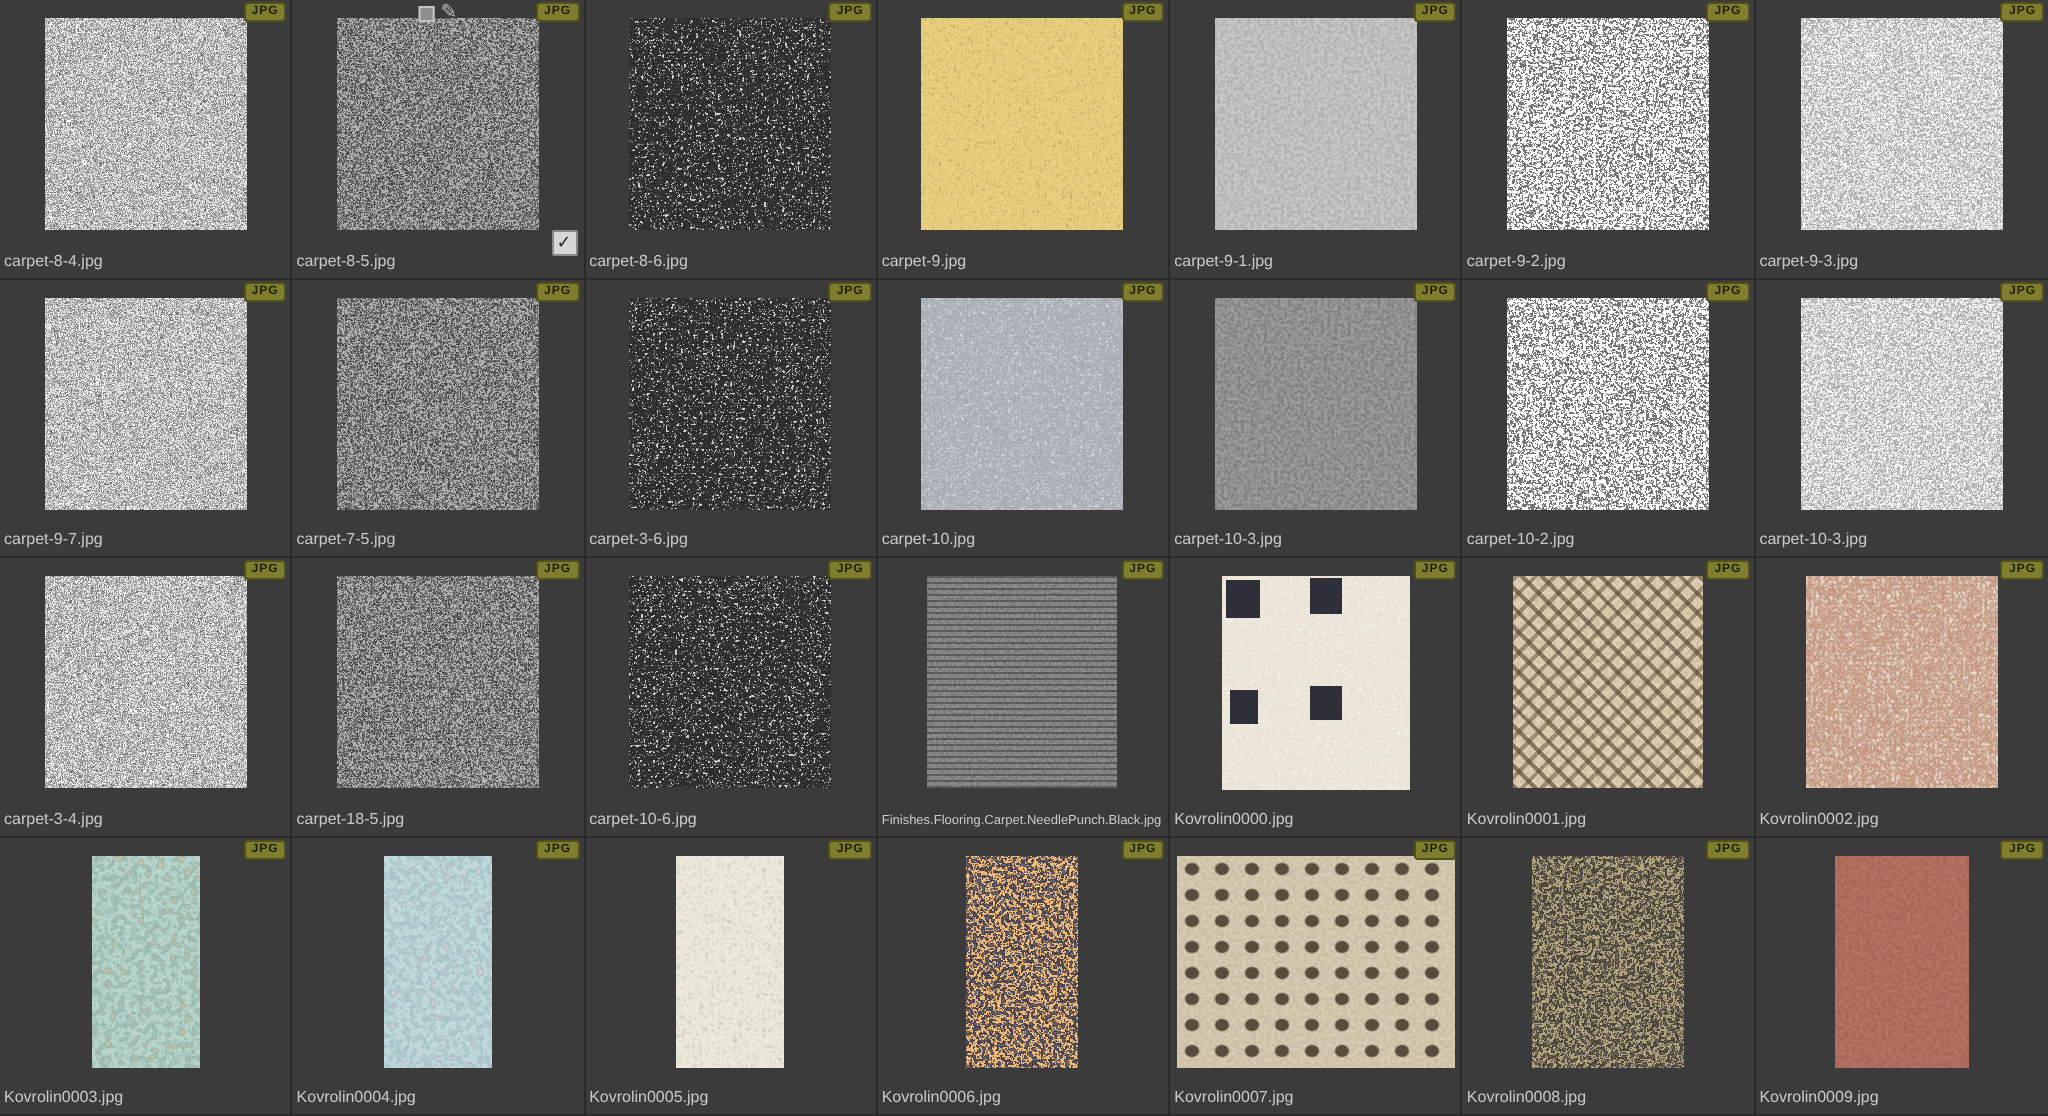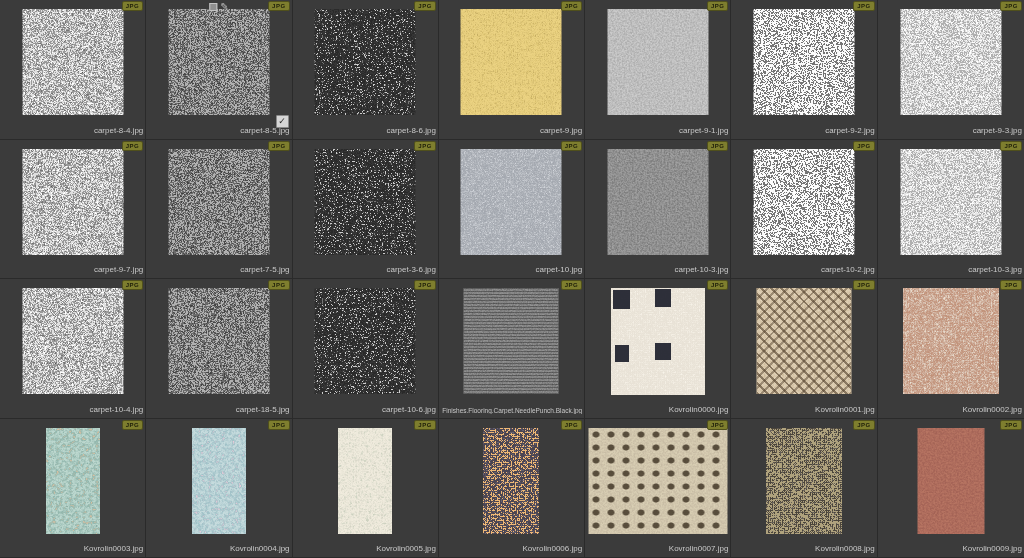--- a/index.html
+++ b/index.html
@@ -7,21 +7,21 @@
     position:relative;width:1024px;height:558px;overflow:hidden;
     background:#3b3b3b;font-family:"Liberation Sans",sans-serif;
   }
   .grid{display:grid;grid-template-columns:repeat(7,1fr);grid-auto-rows:139.5px;width:1024px;height:558px;}
   .cell{position:relative;box-sizing:border-box;border-right:1px solid #2a2a2a;border-bottom:1px solid #2a2a2a;}
   .cell:nth-child(7n){border-right:none;}
   .thumb{position:absolute;top:9px;left:50%;transform:translateX(-50%);overflow:hidden;}
   .thumb .ovl{position:absolute;left:0;top:0;right:0;bottom:0;pointer-events:none;}
   .thumb .sqr{position:absolute;pointer-events:none;opacity:.95;}
   .fname{
-    position:absolute;bottom:4px;left:2px;right:2px;text-align:right;
+    position:absolute;bottom:4px;left:2px;right:2px;text-align:left;
     font-size:8px;color:#c9c9c9;white-space:nowrap;overflow:hidden;
   }
   .badge{
     position:absolute;top:1px;right:2px;z-index:3;
     font-size:6px;font-weight:bold;letter-spacing:.5px;line-height:1;
     padding:1px 3px;background:#7e7e2e;color:#20200a;
     border:1px solid #50501c;border-radius:2px;
   }
   .status-icons{
     position:absolute;top:1px;left:50%;transform:translateX(-50%);
@@ -321,21 +321,21 @@
                 <feComponentTransfer>
                   <feFuncR type="discrete" tableValues="0.039 0.910 0.180 0.741 0.318 1.000 0.086 0.561"></feFuncR>
                   <feFuncG type="discrete" tableValues="0.039 0.910 0.180 0.741 0.318 1.000 0.086 0.561"></feFuncG>
                   <feFuncB type="discrete" tableValues="0.039 0.910 0.180 0.741 0.318 1.000 0.086 0.561"></feFuncB>
                   <feFuncA type="linear" slope="0" intercept="1"></feFuncA>
                 </feComponentTransfer>
               </filter>
             </defs>
             <rect x="0" y="0" width="101" height="106" fill="#515151" filter="url(#f14)"></rect>
           </svg></div>
-        <div class="fname">carpet-10-4.jpg</div>
+        <div class="fname">carpet-3-4.jpg</div>
       </div>
       <div class="cell">
         <div class="badge">JPG</div>
         <div class="thumb" style="width: 101px; height: 106px;"><svg width="101" height="106">
             <defs>
               <filter id="f15" x="0" y="0" width="100%" height="100%">
                 <feTurbulence type="fractalNoise" baseFrequency="0.7" numOctaves="2" seed="110"></feTurbulence>
                 <feColorMatrix type="saturate" values="0"></feColorMatrix>
                 <feComponentTransfer>
                   <feFuncR type="discrete" tableValues="0.047 0.286 0.067 0.149 0.439 0.055 0.208 0.035"></feFuncR>

